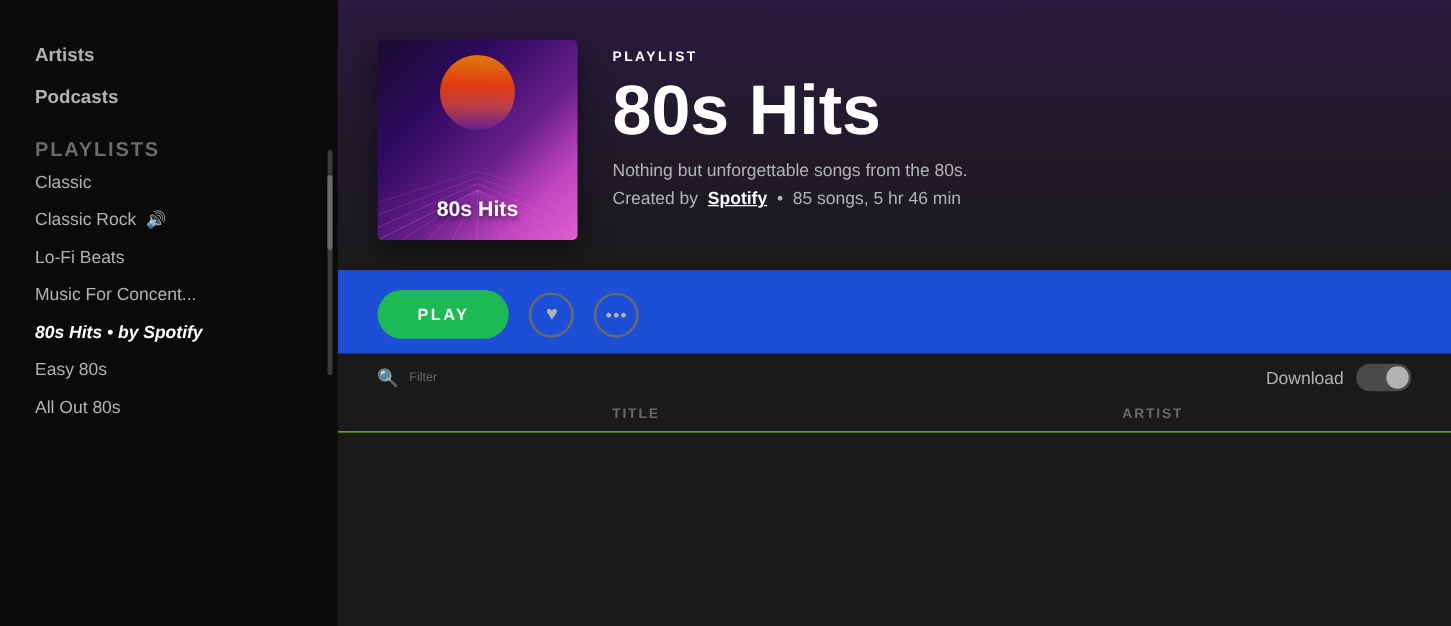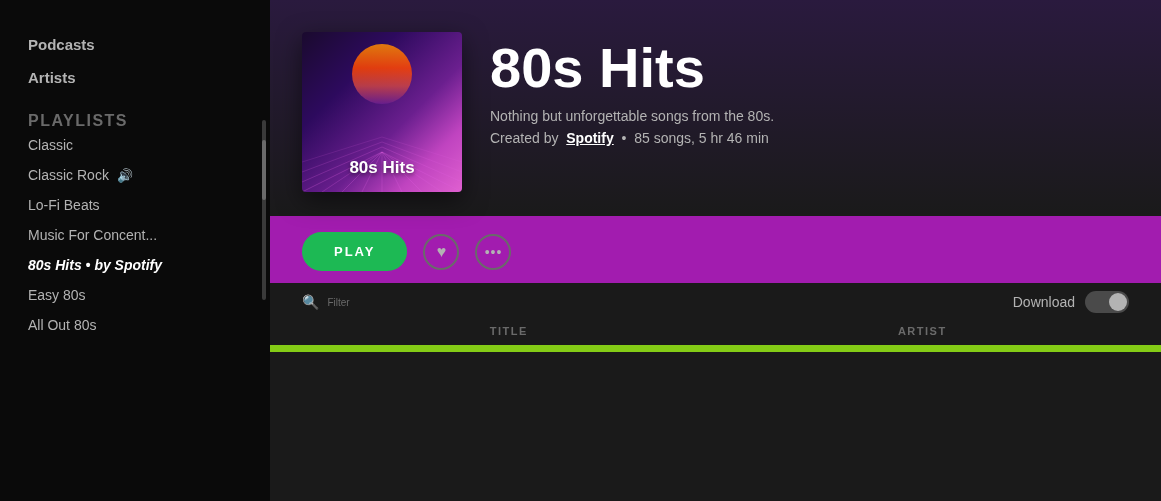--- a/index.html
+++ b/index.html
@@ -149,21 +149,21 @@
       font-weight: 700;
       text-decoration: underline;
     }
 
     
     .playlist-actions {
       display: flex;
       align-items: center;
       gap: 16px;
       padding: 16px 32px 12px 32px;
-      background: #a21caf;
+      background: #1d4ed8;
     }
     .play-btn {
       background: #1db954;
       color: #fff;
       border: none;
       border-radius: 24px;
       padding: 12px 32px;
       font-size: 13px;
       font-weight: 800;
       letter-spacing: 2px;
@@ -226,21 +226,21 @@
       height: 18px;
       border-radius: 50%;
       background: #b3b3b3;
     }
 
     
     .table-header {
       display: flex;
       align-items: center;
       padding: 0 32px;
-      border-bottom: 7px solid #84cc16;
+      border-bottom: 1px solid #84cc16;
       padding-bottom: 8px;
     }
     .col-title {
       flex: 1;
       font-size: 11px;
       font-weight: 700;
       letter-spacing: 1.5px;
       color: #6a6a6a;
       text-transform: uppercase;
       text-align: center;
@@ -261,22 +261,22 @@
       bottom: 0;
       left: 0;
       width: 100%;
       height: 70px;
     }
   </style>
 </head>
 <body>
 
 <div class="sidebar">
+  <div class="sidebar-nav-item">Artists</div>
   <div class="sidebar-nav-item">Podcasts</div>
-  <div class="sidebar-nav-item">Artists</div>
   <div class="sidebar-section-label">PLAYLISTS</div>
 
   <div class="sidebar-playlist-item">
     <span>Classic</span>
   </div>
   <div class="sidebar-playlist-item">
     <span>Classic Rock</span>
     <span class="speaker-icon">🔊</span>
   </div>
   <div class="sidebar-playlist-item">
@@ -323,20 +323,21 @@
         <line x1="100" y1="70" x2="80" y2="30" stroke="#e060e0" stroke-width="0.5" opacity="0.5"></line>
         <line x1="120" y1="70" x2="80" y2="30" stroke="#e060e0" stroke-width="0.5" opacity="0.5"></line>
         <line x1="140" y1="70" x2="80" y2="30" stroke="#e060e0" stroke-width="0.5" opacity="0.5"></line>
       </svg>
 
       <div style="position:absolute;top:12px;left:50%;transform:translateX(-50%);width:60px;height:60px;border-radius:50%;background:linear-gradient(180deg,#ff8c00 0%,#ff4500 40%,#c44 70%, #6b1f8f 100%);opacity:0.85;z-index:1;"></div>
       <span class="cover-text" style="bottom:14px;top:auto;z-index:3;font-size:17px;">80s Hits</span>
     </div>
 
     <div class="playlist-info">
+      <div class="playlist-type">PLAYLIST</div>
       <div class="playlist-title">80s Hits</div>
       <div class="playlist-description">Nothing but unforgettable songs from the 80s.</div>
       <div class="playlist-meta">
         <span>Created by</span>
         &nbsp;<strong>Spotify</strong>
         &nbsp;<span>•</span>
         &nbsp;<span>85 songs, 5 hr 46 min</span>
       </div>
     </div>
   </div>

